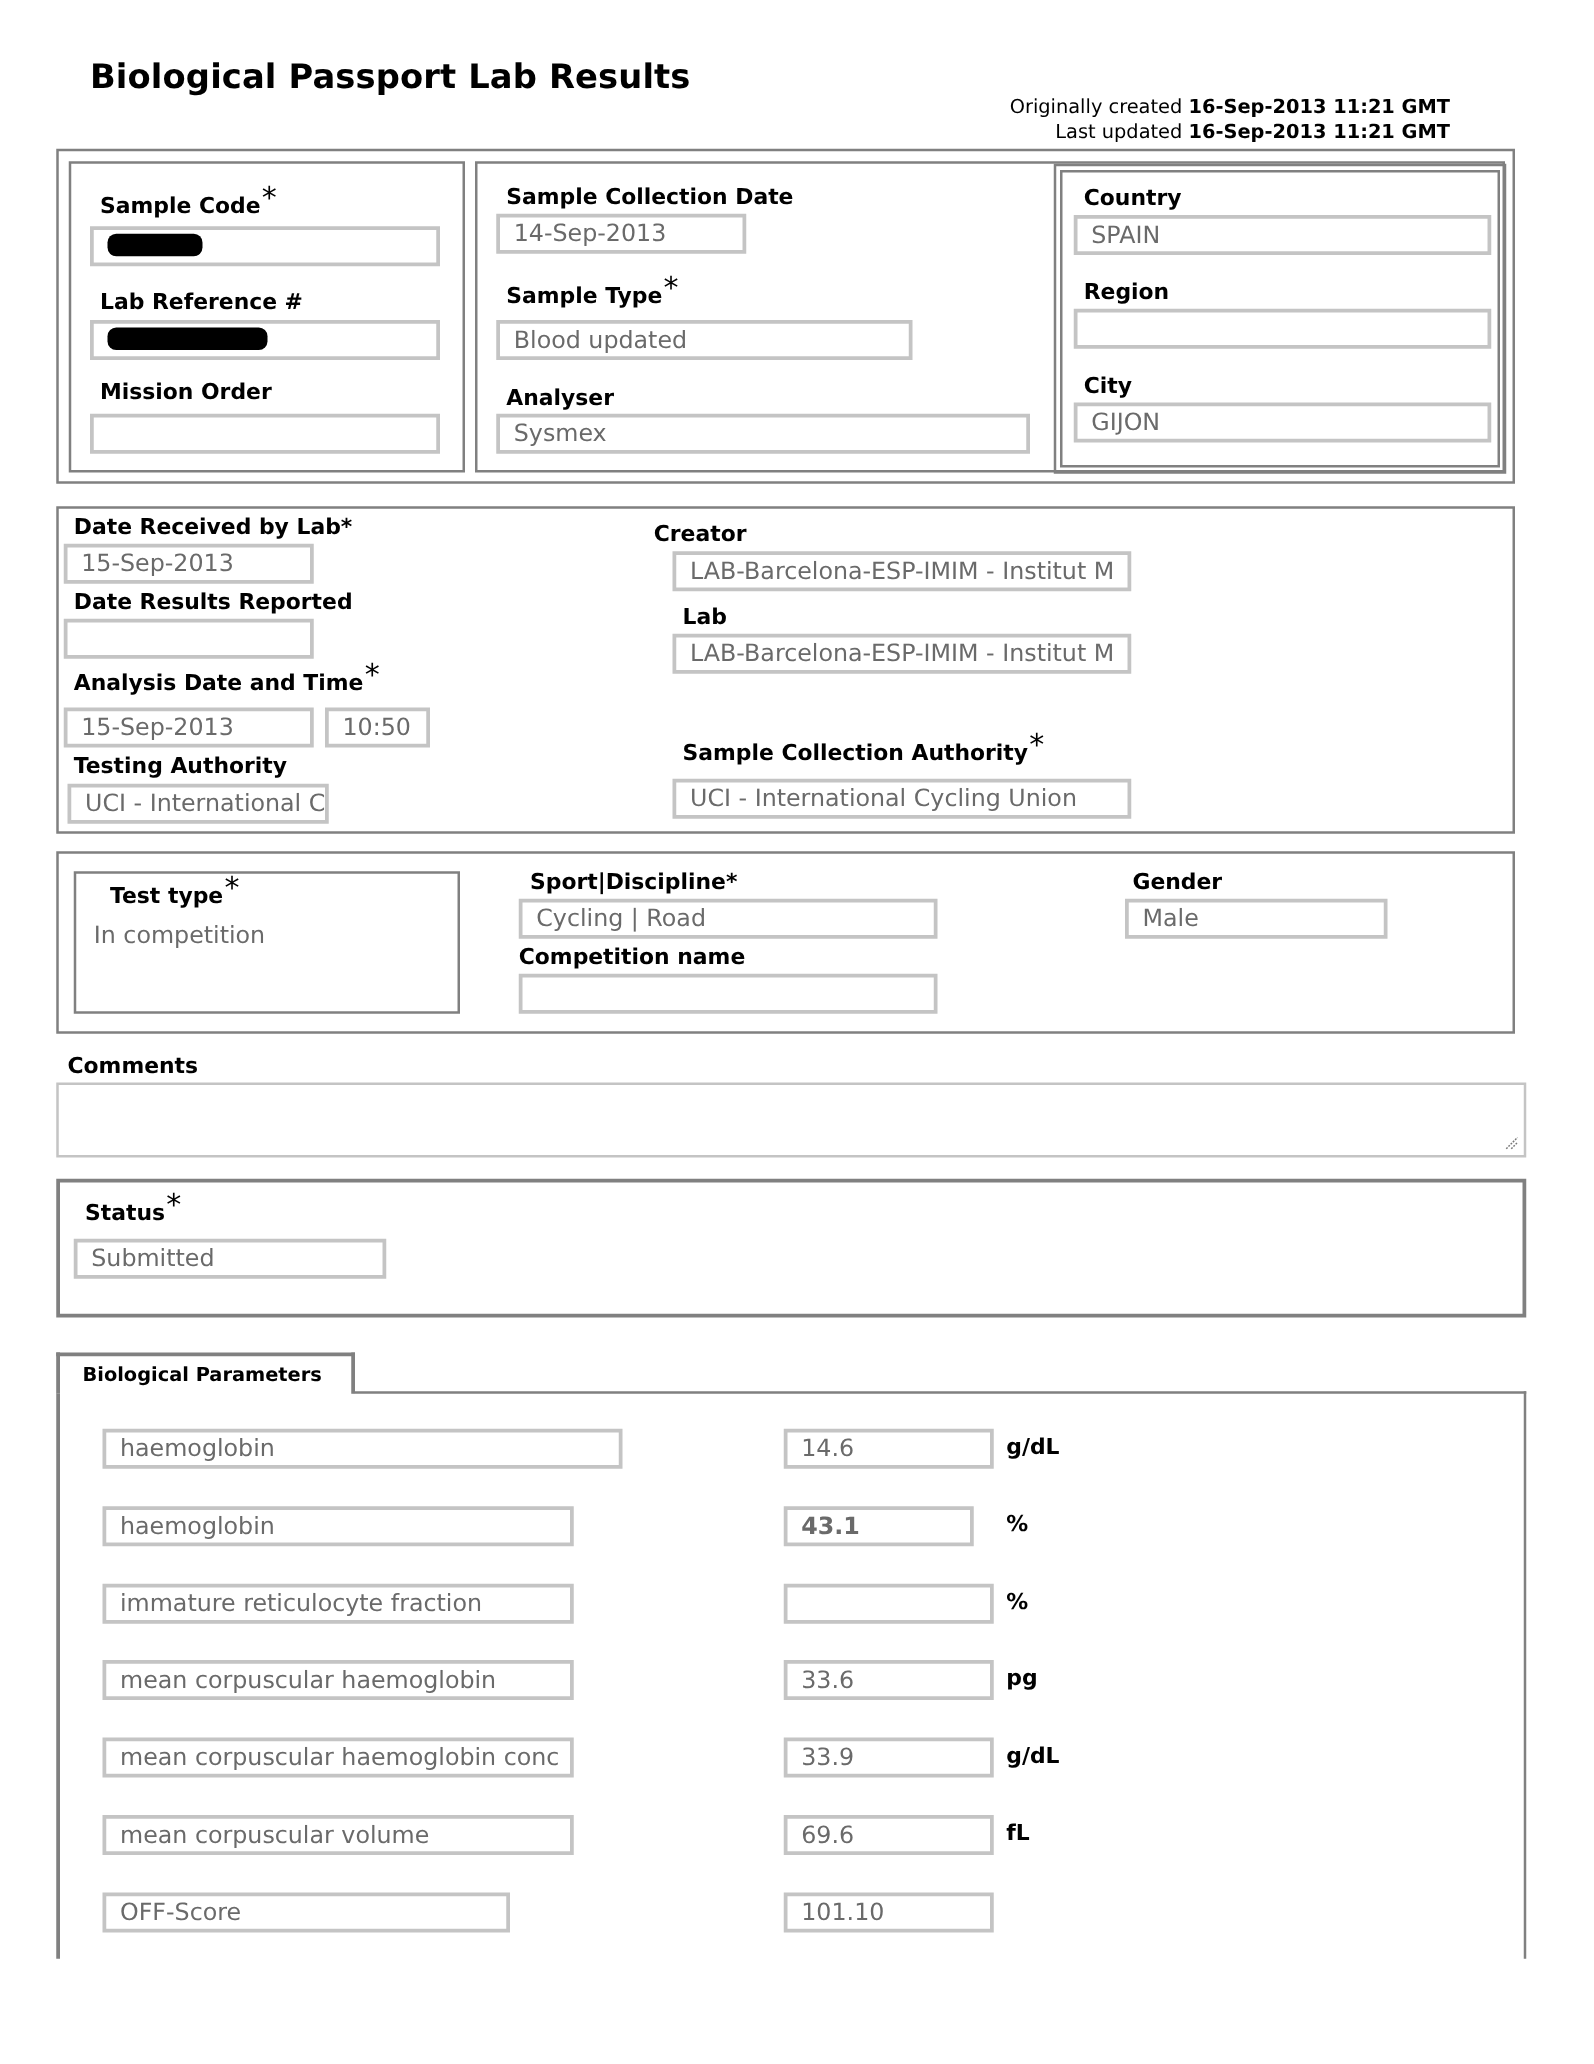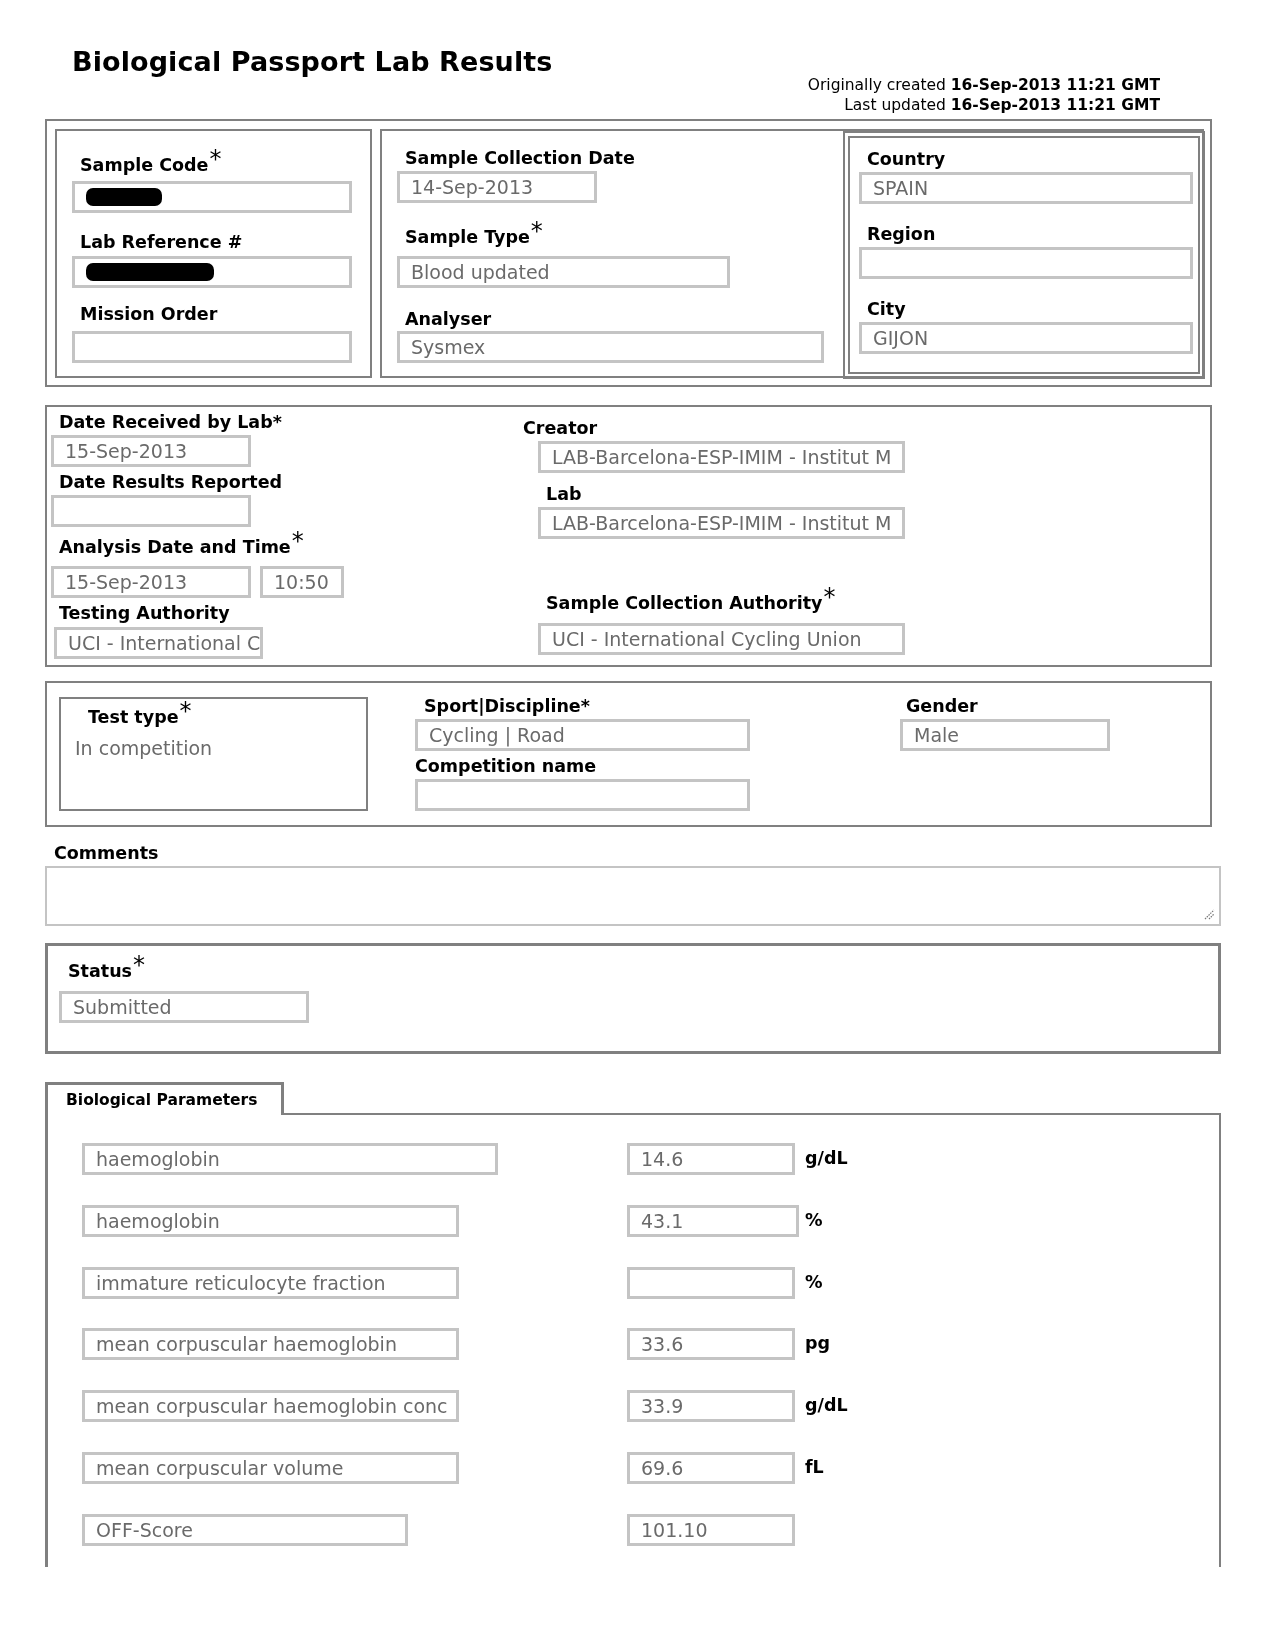--- a/index.html
+++ b/index.html
@@ -111,21 +111,21 @@
 </div>
 
 <div id="bio-rows">
     <div>
       <div class="abs fld" style="left: 82px; top: 1143px; width: 416px;">haemoglobin</div>
       <div class="abs fld" style="left: 627px; top: 1143px; width: 168px;">14.6</div>
       <div class="abs unit" style="left: 805px; top: 1148px;">g/dL</div>
     </div>
     <div>
       <div class="abs fld" style="left: 82px; top: 1205px; width: 377px;">haemoglobin</div>
-      <div class="abs fld" style="left: 627px; top: 1205px; width: 172px;">43.1</div>
+      <div class="abs fld" style="left: 627px; top: 1205px; width: 152px; font-weight: bold;">43.1</div>
       <div class="abs unit" style="left: 805px; top: 1210px;">%</div>
     </div>
     <div>
       <div class="abs fld" style="left: 82px; top: 1267px; width: 377px;">immature reticulocyte fraction</div>
       <div class="abs fld" style="left: 627px; top: 1267px; width: 168px;"></div>
       <div class="abs unit" style="left: 805px; top: 1272px;">%</div>
     </div>
     <div>
       <div class="abs fld" style="left: 82px; top: 1328px; width: 377px;">mean corpuscular haemoglobin</div>
       <div class="abs fld" style="left: 627px; top: 1328px; width: 168px;">33.6</div>

